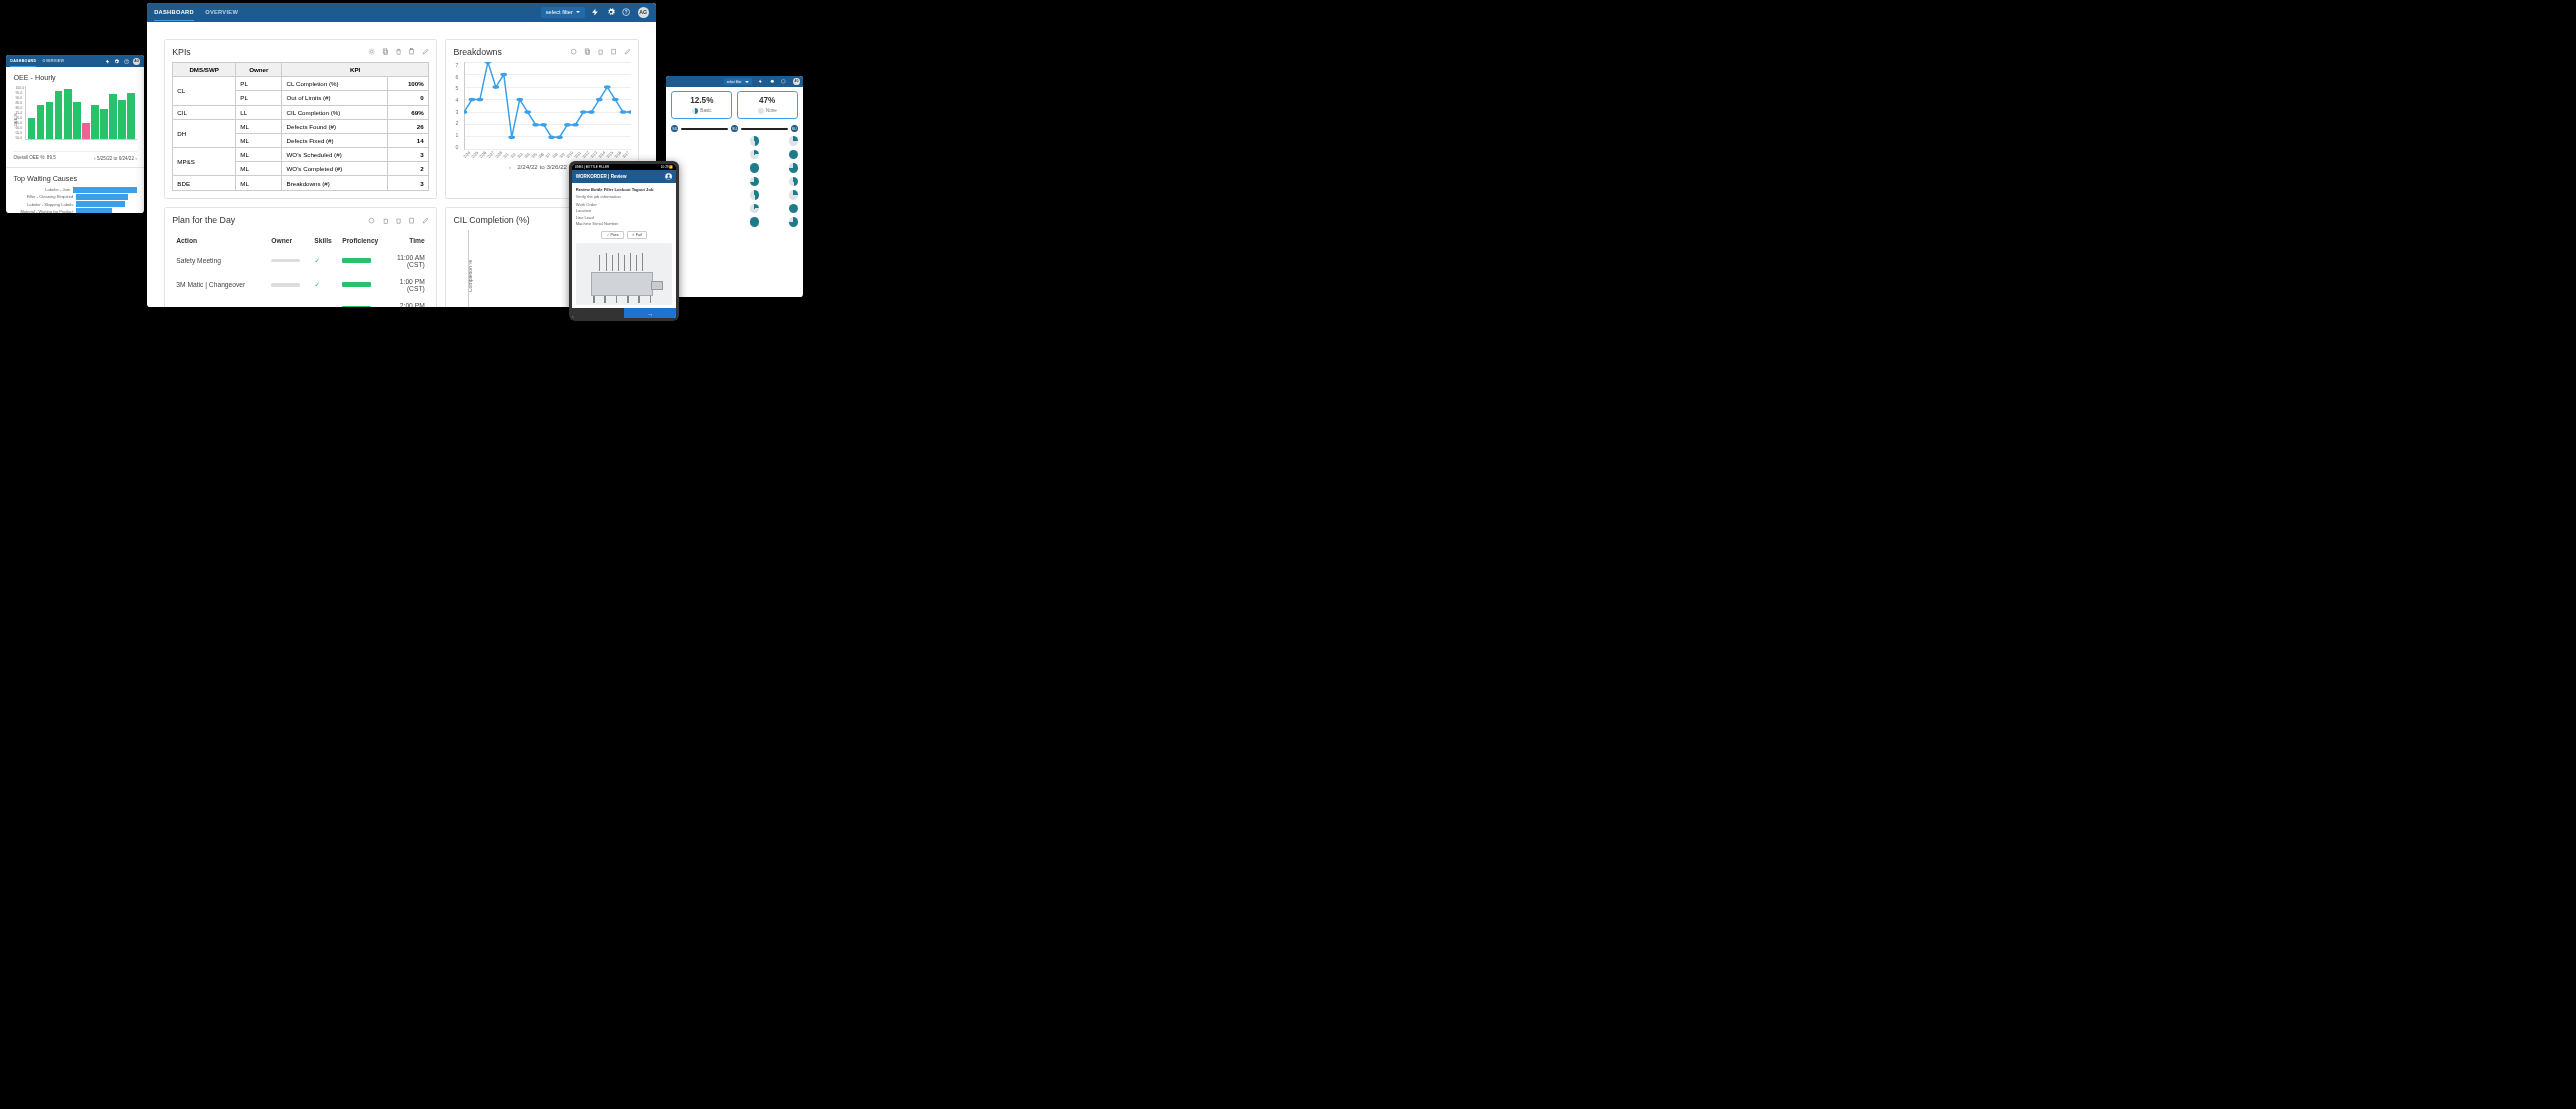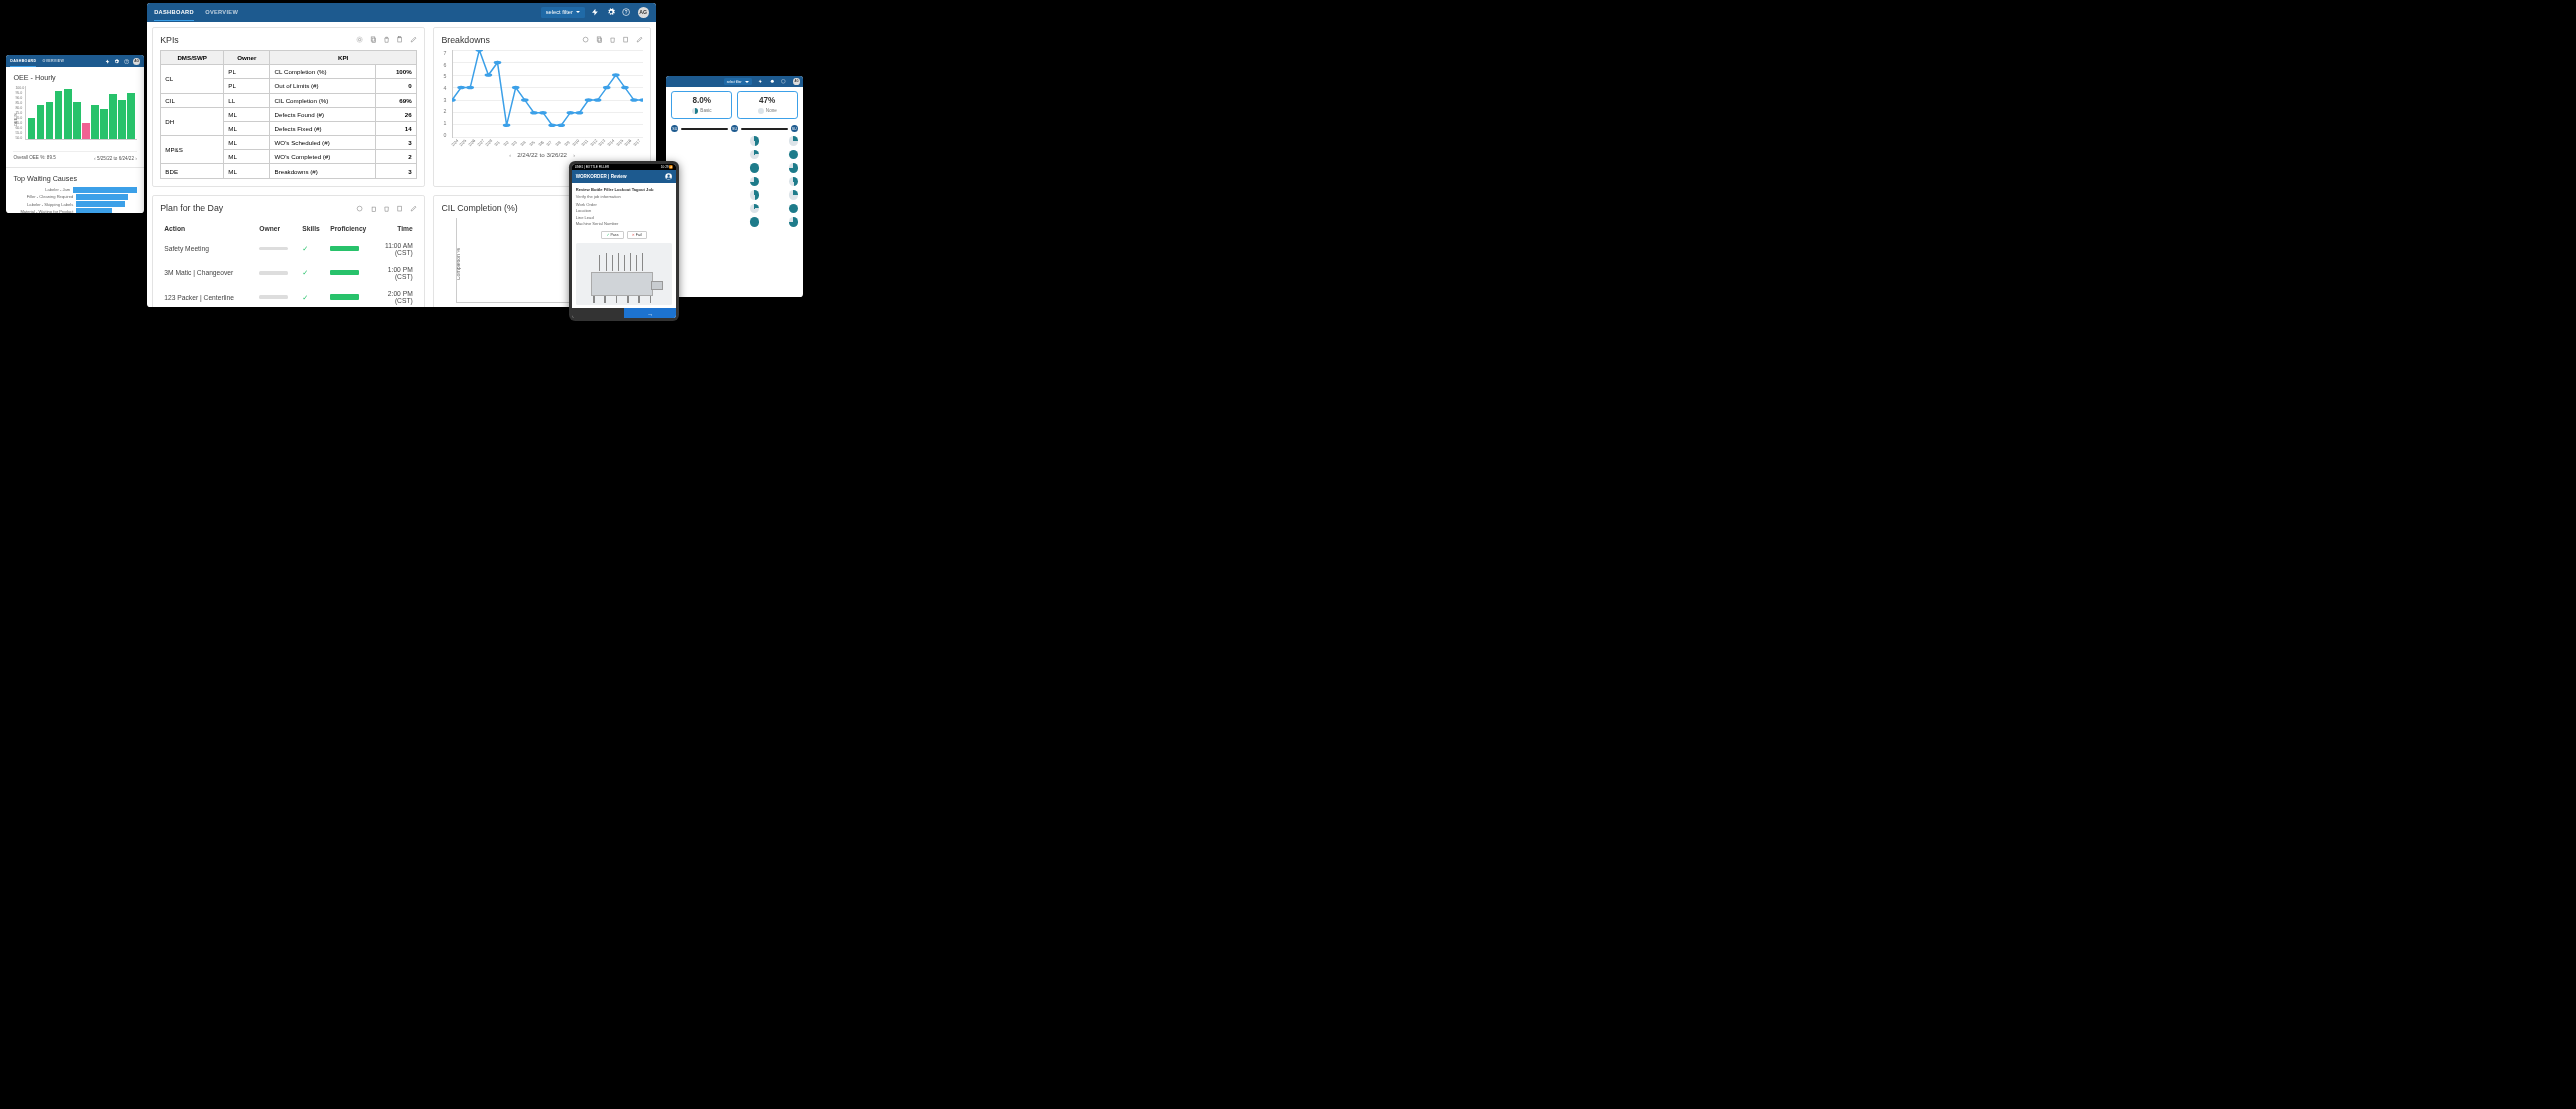--- a/index.html
+++ b/index.html
@@ -35,21 +35,21 @@
 .bar.bad{background:#f06292}
 .foot{display:flex;justify-content:space-between;align-items:center;font-size:4.6px;color:#555;padding-top:3.1px;border-top:0.5px solid #eee;margin-top:3.1px}
 .chev{font-size:5.2px;color:#888;cursor:pointer}
 .sep{height:0.5px;background:#e5e5e5;margin:1px 0}
 .dtrow{display:flex;align-items:center;margin:1.5px 0}
 .dtlbl{width:63px;text-align:right;font-size:4.1px;color:#666;padding-right:3.1px}
 .dtbar{height:5.7px;background:#3ca0e8}
 
 
 #w2{left:147px;top:3.1px;width:509px;height:304px}
-.grid{padding:5px;display:grid;grid-template-columns:273px 1fr;gap:8.2px}
+.grid{padding:17px;display:grid;grid-template-columns:273px 1fr;gap:8.2px}
 .panel{border:0.5px solid #e3e3e3;border-radius:2.1px;padding:7.2px;background:#fff}
 .phead{display:flex;align-items:center;margin-bottom:5.2px}
 .ptitle{font-size:8.8px;color:#333;flex:1}
 .picons{display:flex;gap:6.2px}
 .pico{width:7.2px;height:7.2px;fill:#888;cursor:pointer}
 .kpit{width:100%;border-collapse:collapse;font-size:6.2px}
 .kpit th{background:#f0f0f0;padding:3.1px 4.1px;border:0.5px solid #ccc;font-weight:600}
 .kpit td{padding:3.1px 4.1px;border:0.5px solid #ccc}
 .kpit .val{text-align:right;font-weight:700}
 .linechart{height:98px;position:relative;margin-left:10.3px;margin-bottom:3.1px}
@@ -565,21 +565,21 @@
           <circle cx="12" cy="12" r="8"></circle>
         </svg>
       <svg class="ico" viewBox="0 0 24 24">
           <circle cx="12" cy="12" r="10" fill="none" stroke="#fff" stroke-width="2"></circle>
         </svg>
       <div class="av">AG</div>
     </div>
   </div>
   <div class="statcards">
     <div class="sc">
-      <div class="pct">8.0%</div>
+      <div class="pct">12.5%</div>
       <div class="lbl">
           <span class="pie"></span>
           <span>Basic</span>
         </div>
     </div>
     <div class="sc">
       <div class="pct">47%</div>
       <div class="lbl">
           <span class="pie none"></span>
           <span>None</span>

